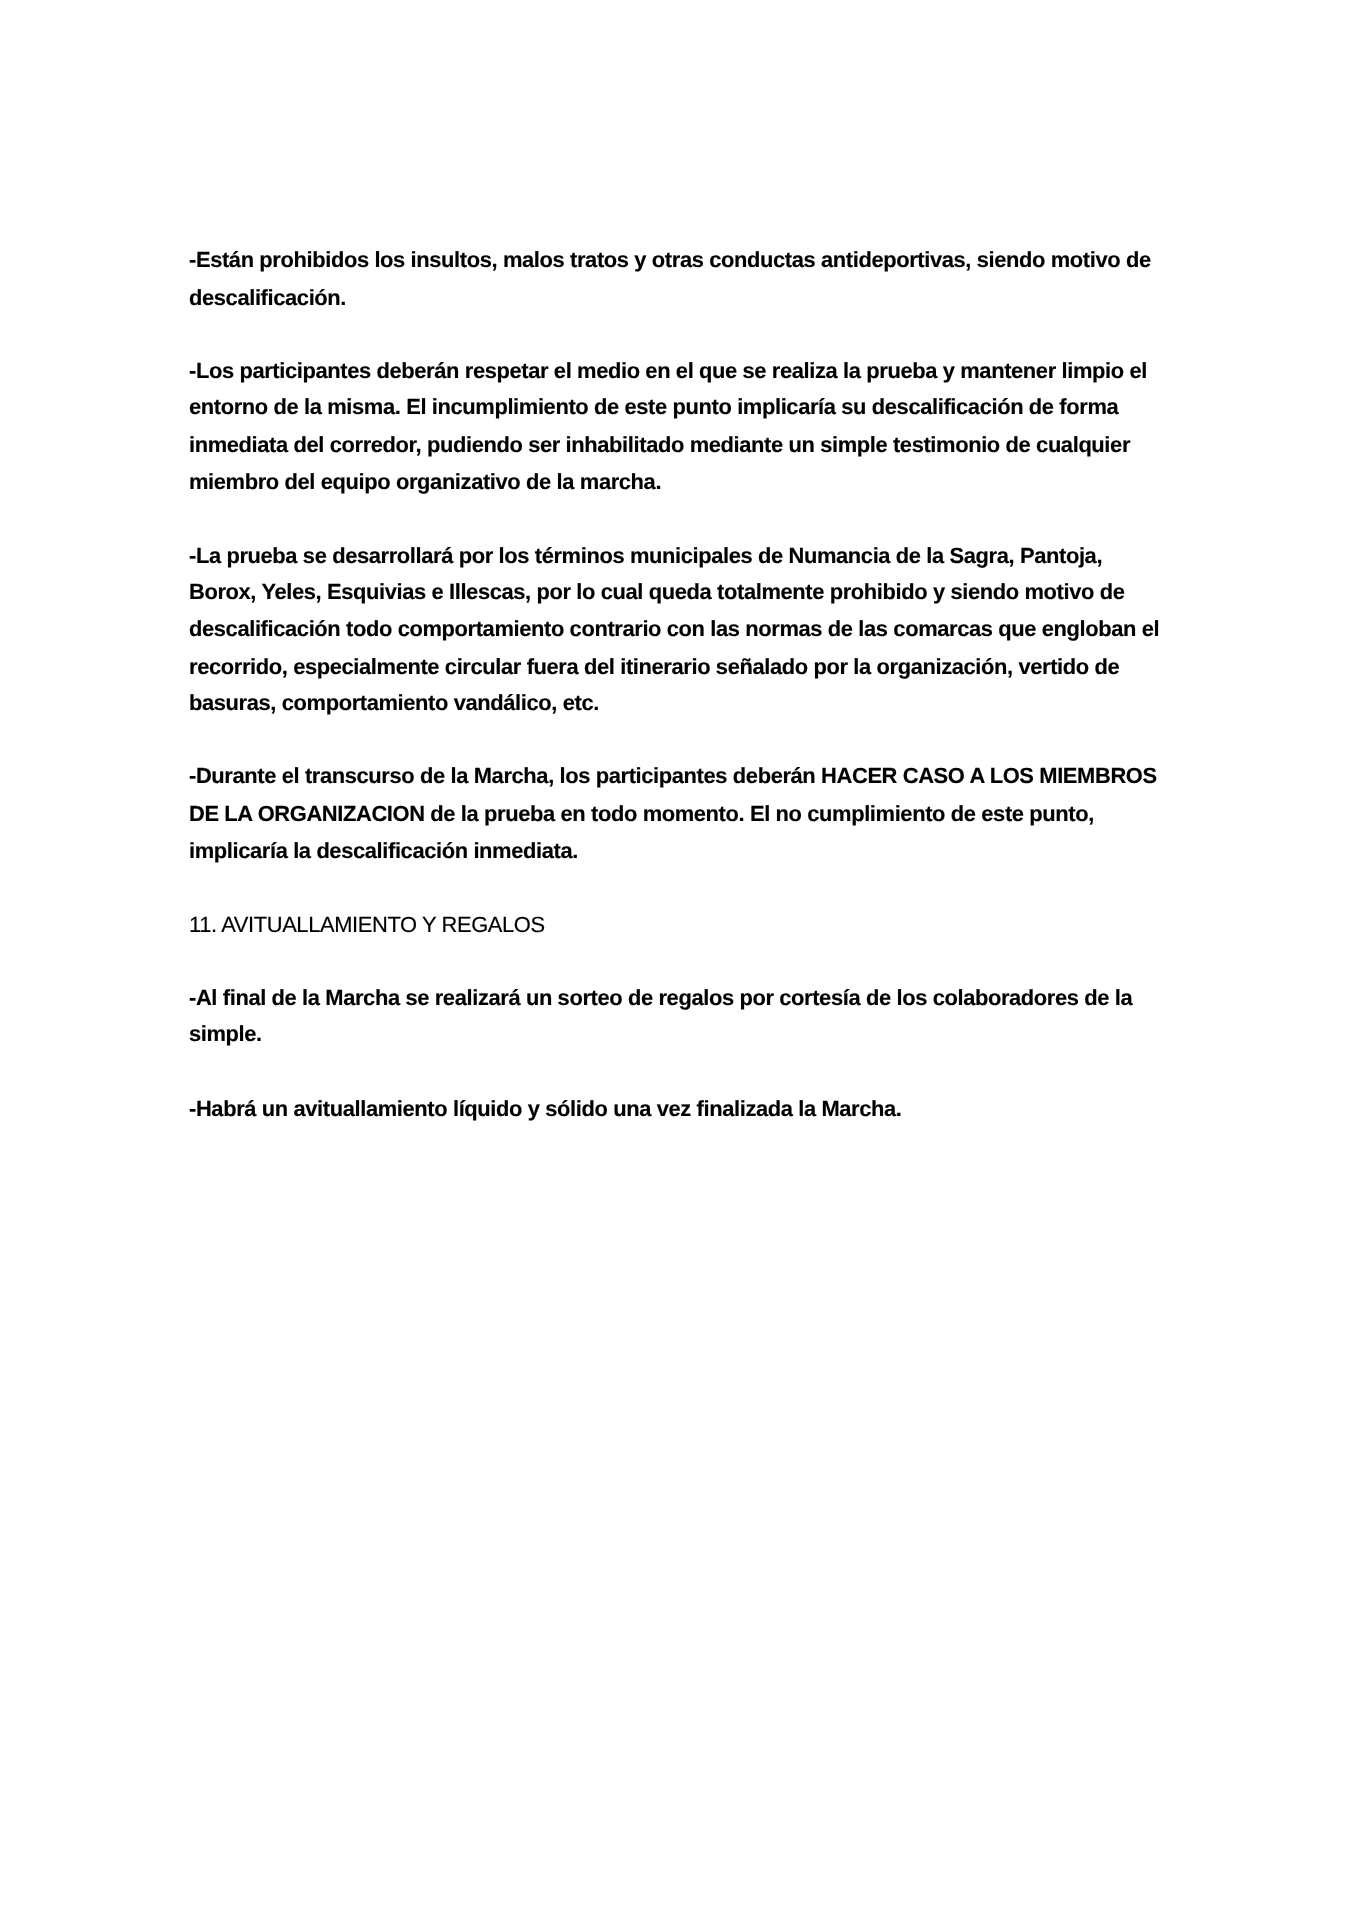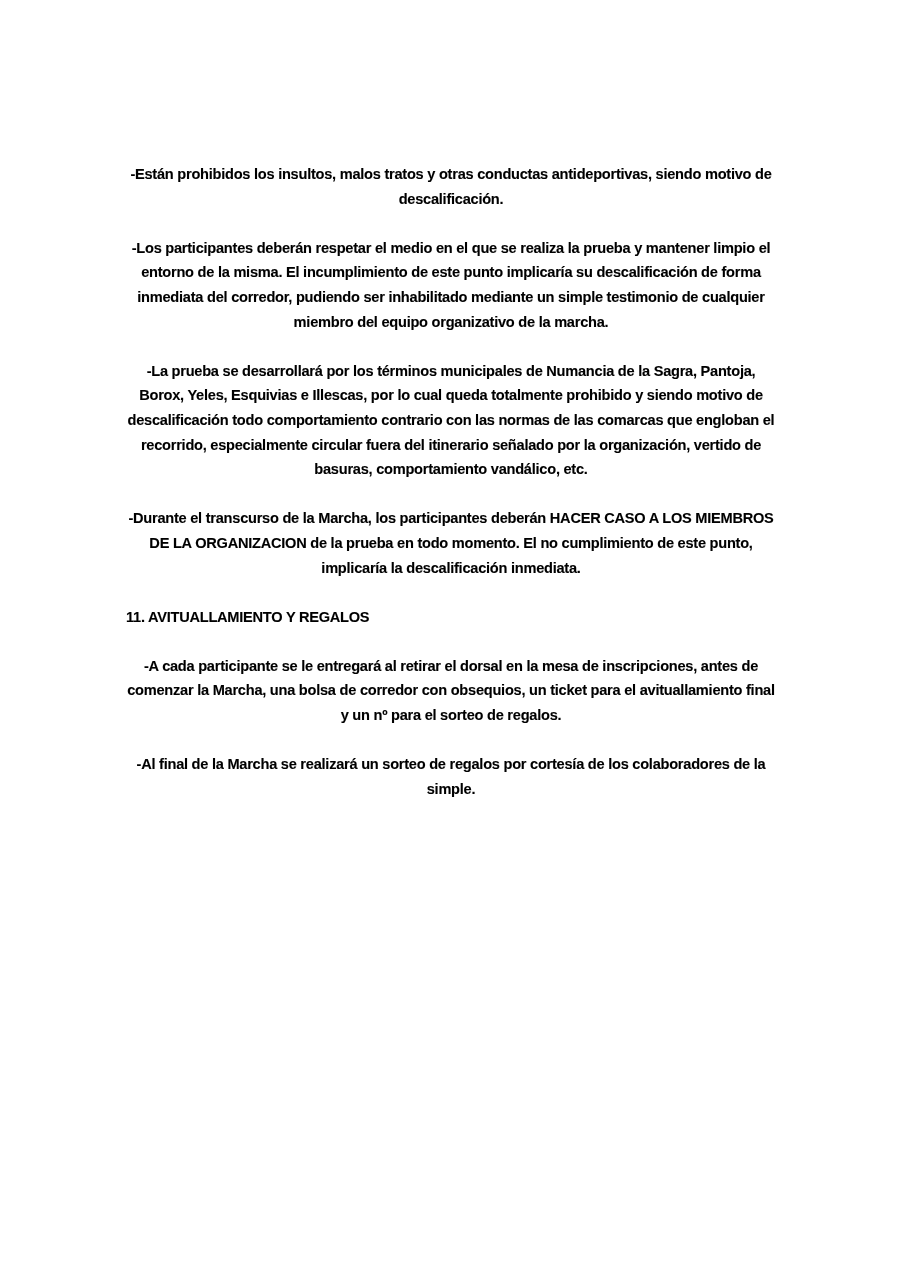--- a/index.html
+++ b/index.html
@@ -22,33 +22,32 @@
       font-size: 14.6px;
       line-height: 24.6px;
       color: #000000;
       font-weight: bold;
       letter-spacing: -0.25px;
       -webkit-text-stroke: 0.1px #000;
     }
     .para {
       margin: 0 0 24.6px 0;
       white-space: normal;
-      text-align: center;
     }
     .heading {
       margin: 0 0 24.6px 0;
-      font-weight: bold;
+      font-weight: normal;
     }
   </style>
 </head>
 <body>
 
 <div class="page">
   <p class="para">-Están prohibidos los insultos, malos tratos y otras conductas antideportivas, siendo motivo de descalificación.</p>
   <p class="para">-Los participantes deberán respetar el medio en el que se realiza la prueba y mantener limpio el entorno de la misma. El incumplimiento de este punto implicaría su descalificación de forma inmediata del corredor, pudiendo ser inhabilitado mediante un simple testimonio de cualquier miembro del equipo organizativo de la marcha.</p>
   <p class="para">-La prueba se desarrollará por los términos municipales de Numancia de la Sagra, Pantoja, Borox, Yeles, Esquivias e Illescas, por lo cual queda totalmente prohibido y siendo motivo de descalificación todo comportamiento contrario con las normas de las comarcas que engloban el recorrido, especialmente circular fuera del itinerario señalado por la organización, vertido de basuras, comportamiento vandálico, etc.</p>
   <p class="para">-Durante el transcurso de la Marcha, los participantes deberán HACER CASO A LOS MIEMBROS DE LA ORGANIZACION de la prueba en todo momento. El no cumplimiento de este punto, implicaría la descalificación inmediata.</p>
 
   <p class="heading">11. AVITUALLAMIENTO Y REGALOS</p>
 
-  <p class="para">-A cada participante se le entregará al retirar el dorsal en la mesa de inscripciones, antes de comenzar la Marcha, una bolsa de corredor con obsequios, un ticket para el avituallamiento final y un nº para el sorteo de regalos.</p>
   <p class="para">-Al final de la Marcha se realizará un sorteo de regalos por cortesía de los colaboradores de la simple.</p>
+  <p class="para">-Habrá un avituallamiento líquido y sólido una vez finalizada la Marcha.</p>
 </div>
 
 </body></html>

